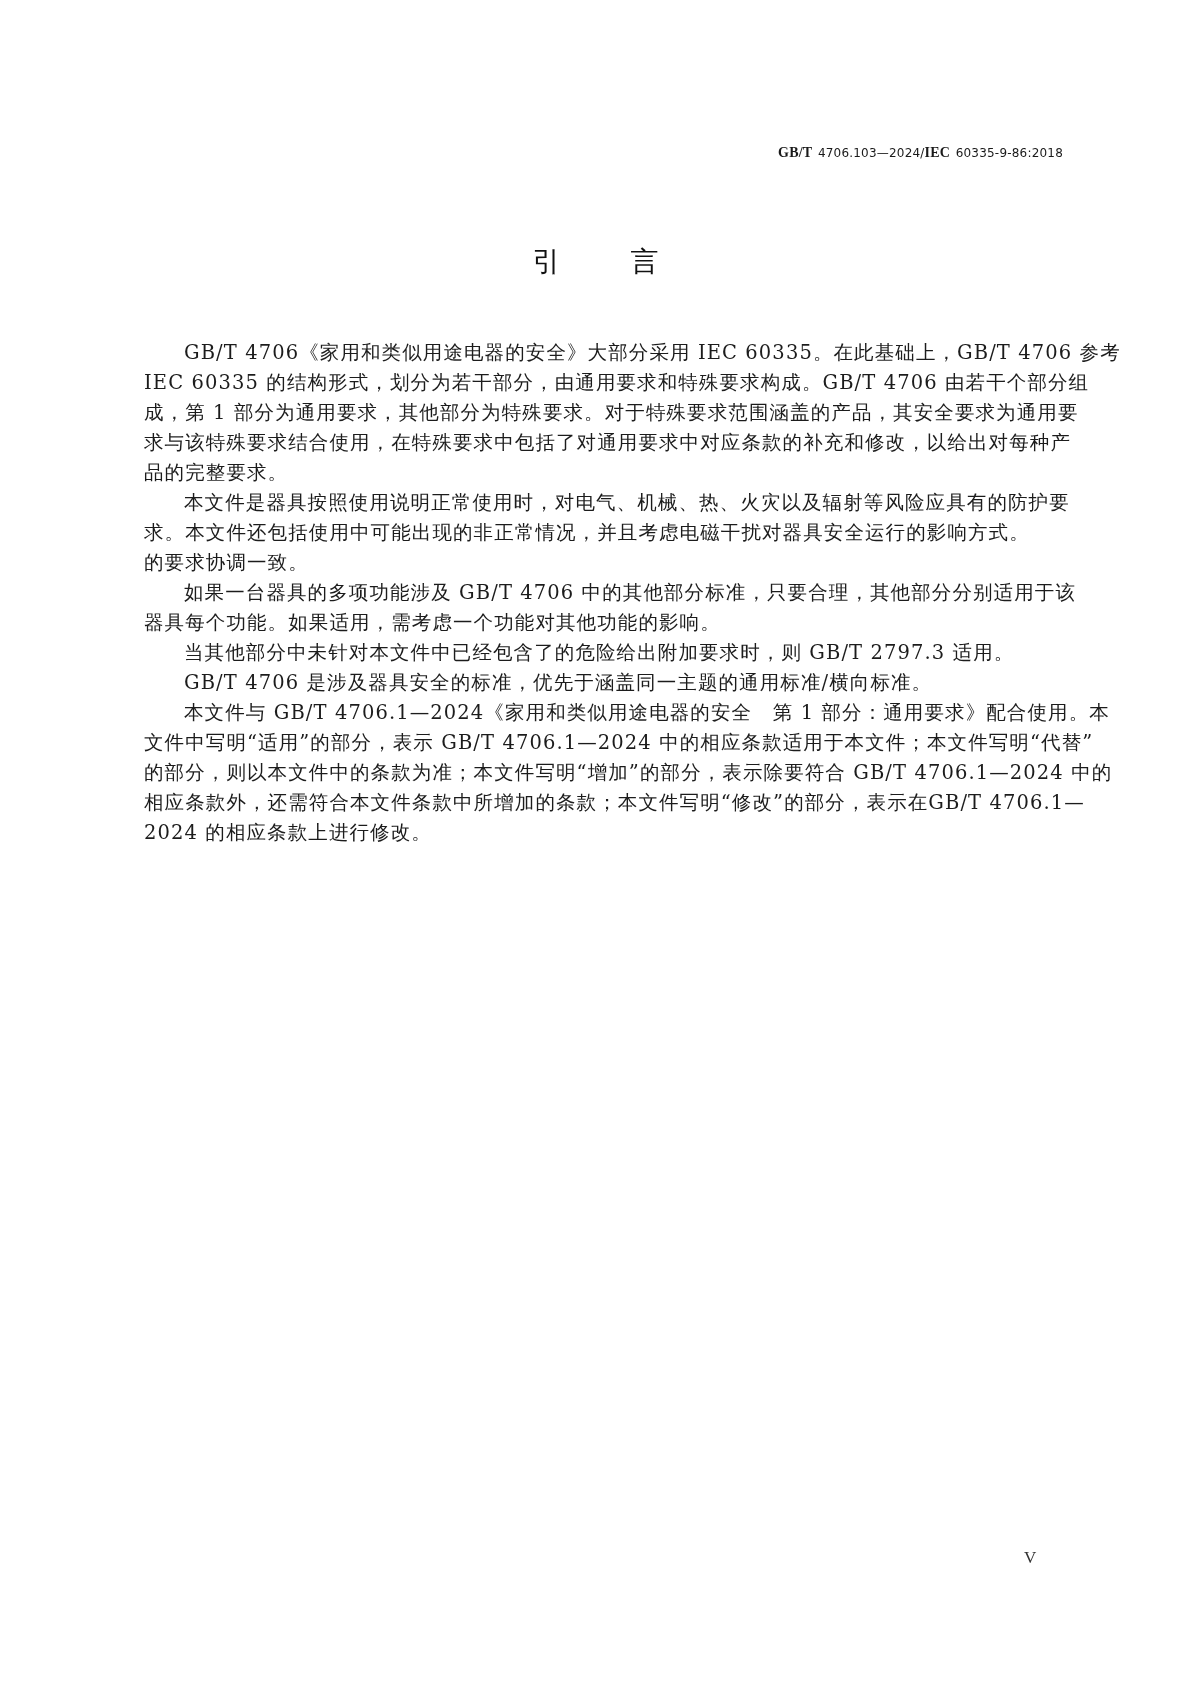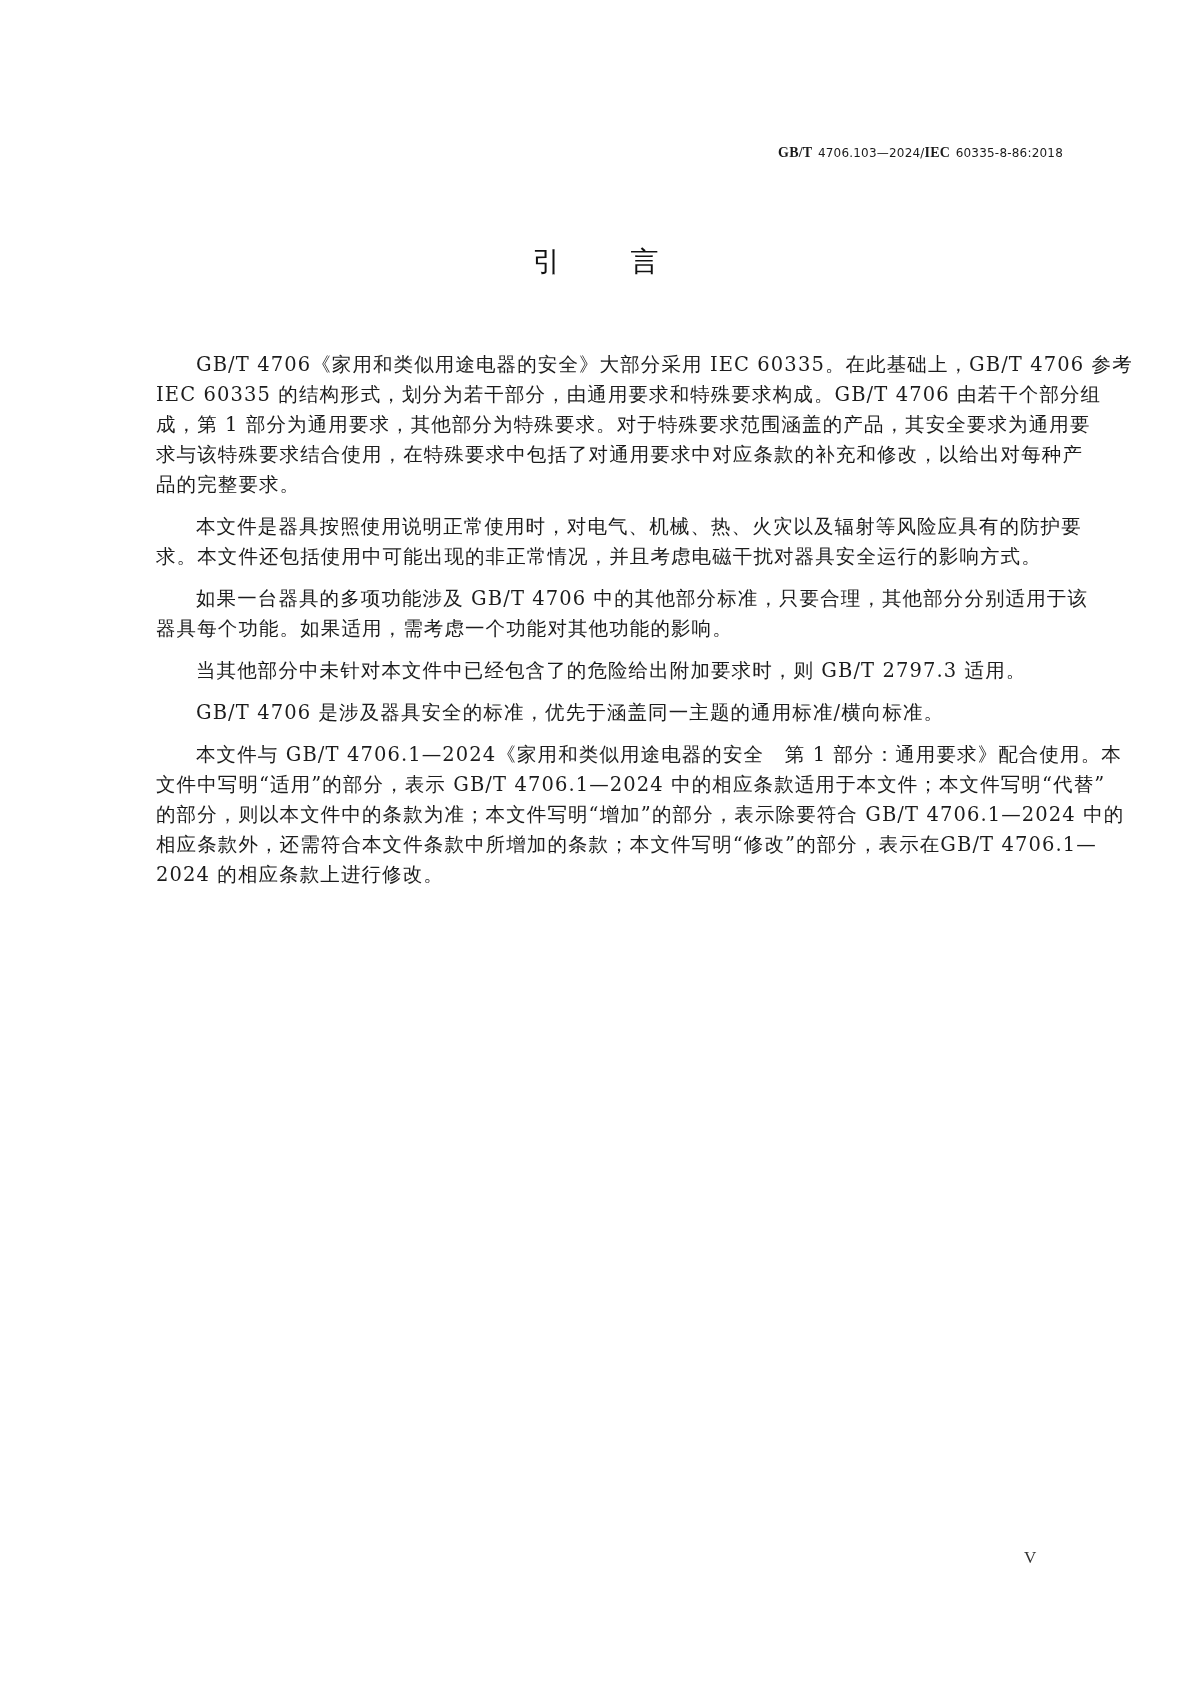--- a/index.html
+++ b/index.html
@@ -57,21 +57,21 @@
       position: absolute;
       top: 338px;
       left: 144px;
       width: 918px;
       font-size: 19.5px;
       line-height: 30px;
       letter-spacing: 1.1px;
       color: #1c1c1c;
     }
     .para {
-      margin: 12px;
+      margin: 0;
       padding: 0;
     }
     .line {
       display: block;
       white-space: nowrap;
       text-align: justify;
       text-align-last: justify;
       height: 30px;
     }
     .line.last {
@@ -90,41 +90,42 @@
     }
   </style>
 </head>
 <body>
 
 <div class="page">
 
   <div class="running-header">
     <span class="bold">GB/T</span>
     <span class="plain">4706.103—2024/</span><span class="bold">IEC</span>
-    <span class="plain">60335-8-86:2018</span>
+    <span class="plain">60335-9-86:2018</span>
   </div>
 
   <div class="title">引言</div>
 
   <div class="body-text">
 
     <div class="para">
       <span class="line indent">GB/T 4706《家用和类似用途电器的安全》大部分采用 IEC 60335。在此基础上，GB/T 4706 参考</span>
       <span class="line">IEC 60335 的结构形式，划分为若干部分，由通用要求和特殊要求构成。GB/T 4706 由若干个部分组</span>
       <span class="line">成，第 1 部分为通用要求，其他部分为特殊要求。对于特殊要求范围涵盖的产品，其安全要求为通用要</span>
       <span class="line">求与该特殊要求结合使用，在特殊要求中包括了对通用要求中对应条款的补充和修改，以给出对每种产</span>
       <span class="line last">品的完整要求。</span>
     </div>
 
     <div class="para">
       <span class="line indent">本文件是器具按照使用说明正常使用时，对电气、机械、热、火灾以及辐射等风险应具有的防护要</span>
       <span class="line last">求。本文件还包括使用中可能出现的非正常情况，并且考虑电磁干扰对器具安全运行的影响方式。</span>
     </div>
 
     <div class="para">
+      <span class="line last">的要求协调一致。</span>
     </div>
 
     <div class="para">
       <span class="line indent">如果一台器具的多项功能涉及 GB/T 4706 中的其他部分标准，只要合理，其他部分分别适用于该</span>
       <span class="line last">器具每个功能。如果适用，需考虑一个功能对其他功能的影响。</span>
     </div>
 
     <div class="para">
       <span class="line indent last">当其他部分中未针对本文件中已经包含了的危险给出附加要求时，则 GB/T 2797.3 适用。</span>
     </div>

